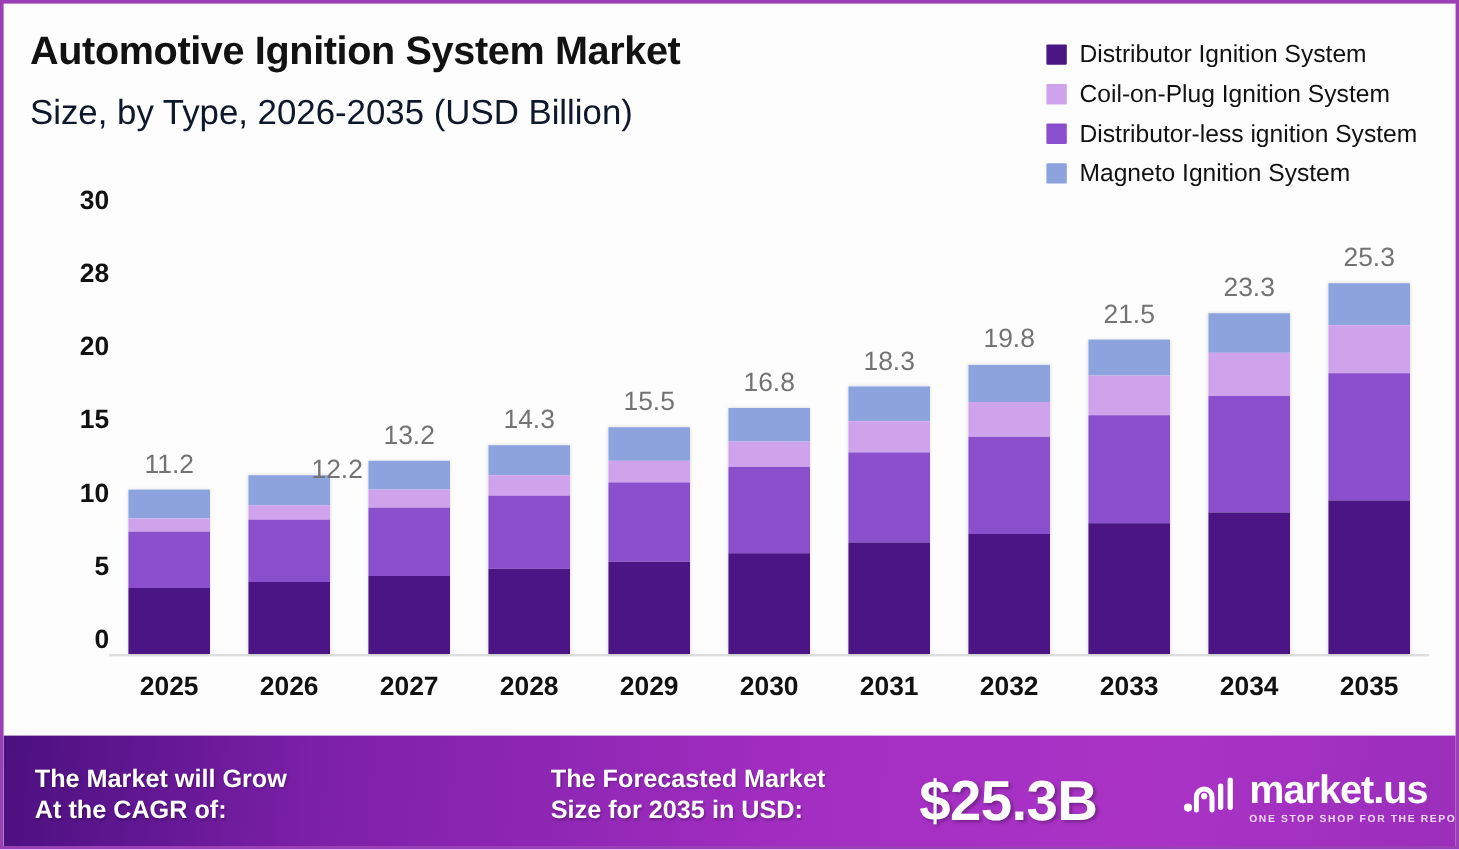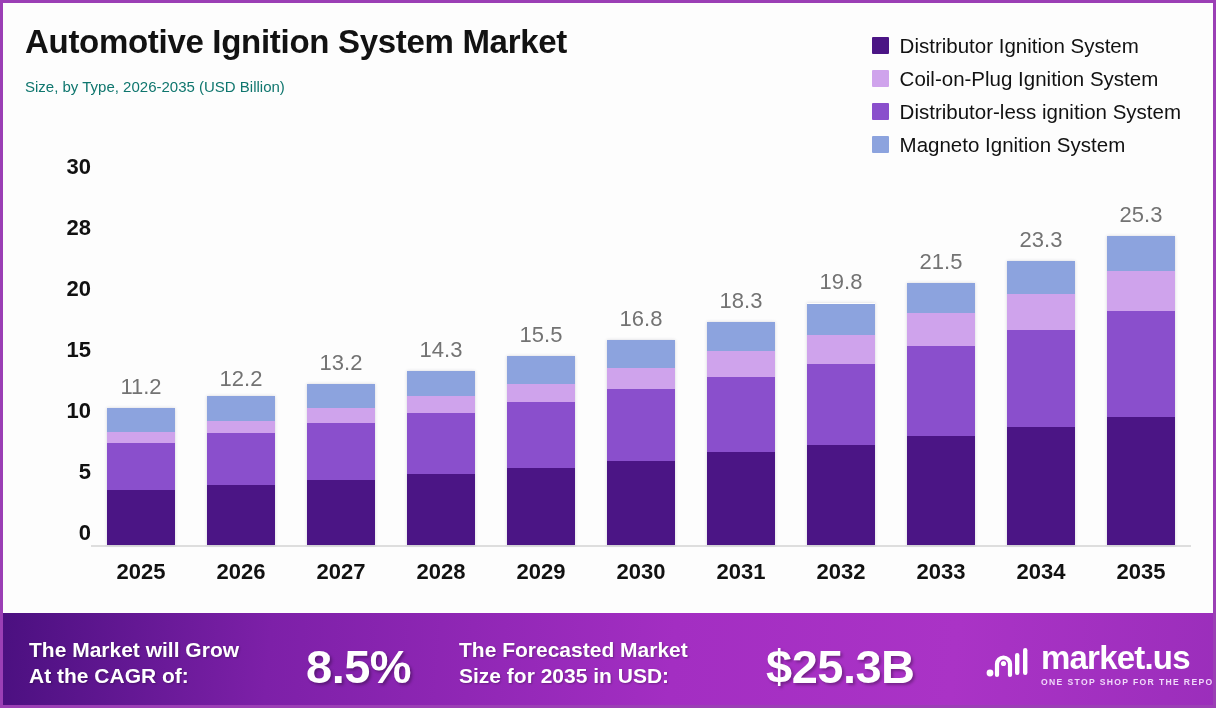--- a/index.html
+++ b/index.html
@@ -18,21 +18,21 @@
 
   
   #header { position: absolute; left: 0; top: 0; width: 1216px; height: 160px; }
   #title {
     position: absolute; left: 22px; top: 20px;
     font-size: 33px; font-weight: bold; color: #121212;
     letter-spacing: -0.3px; white-space: nowrap;
   }
   #subtitle {
     position: absolute; left: 22px; top: 75px;
-    font-size: 15px; color: #0f766e; white-space: nowrap;
+    font-size: 29px; color: #0f172a; white-space: nowrap;
   }
 
   
   #legend { position: absolute; right: 38px; top: 26px; }
   .legend-row {
     display: flex; align-items: center;
     height: 33px; justify-content: flex-start;
   }
   .legend-swatch {
     width: 17px; height: 17px; flex: 0 0 17px;
@@ -183,21 +183,21 @@
           </div>
           <div class="bar-value" style="bottom: 144.64px;">11.2</div>
         </div>
         <div class="bar-slot">
           <div class="bar" style="height: 148.84px;">
             <div class="seg" title="Magneto Ignition System: 2" style="background: rgb(140, 163, 222); height: 16.3934%;"></div>
             <div class="seg" title="Coil-on-Plug Ignition System: 1" style="background: rgb(207, 163, 236); height: 8.19672%;"></div>
             <div class="seg" title="Distributor-less ignition System: 4.3" style="background: rgb(138, 79, 204); height: 35.2459%;"></div>
             <div class="seg" title="Distributor Ignition System: 4.9" style="background: rgb(75, 21, 133); height: 40.1639%;"></div>
           </div>
-          <div class="bar-value" style="bottom: 153px;">12.2</div>
+          <div class="bar-value" style="bottom: 141px; margin-left: 40px;">12.2</div>
         </div>
         <div class="bar-slot">
           <div class="bar" style="height: 161.04px;">
             <div class="seg" title="Magneto Ignition System: 2" style="background: rgb(140, 163, 222); height: 15.1515%;"></div>
             <div class="seg" title="Coil-on-Plug Ignition System: 1.2" style="background: rgb(207, 163, 236); height: 9.09091%;"></div>
             <div class="seg" title="Distributor-less ignition System: 4.7" style="background: rgb(138, 79, 204); height: 35.6061%;"></div>
             <div class="seg" title="Distributor Ignition System: 5.3" style="background: rgb(75, 21, 133); height: 40.1515%;"></div>
           </div>
           <div class="bar-value" style="bottom: 169.04px;">13.2</div>
         </div>
@@ -288,21 +288,20 @@
       <div class="xtick">2033</div>
       <div class="xtick">2034</div>
       <div class="xtick">2035</div>
     </div>
 
   <div id="footer">
     <div class="f-text" id="f-cagr-text">
       <div>The Market will Grow</div>
       <div>At the CAGR of:</div>
     </div>
-    <div class="f-big" id="f-cagr-value">8.5%</div>
     <div class="f-text" id="f-size-text">
       <div>The Forecasted Market</div>
       <div>Size for 2035 in USD:</div>
     </div>
     <div class="f-big" id="f-size-value">$25.3B</div>
 
     <div id="logo">
       <span id="logo-mark">
         <svg width="46" height="34" viewBox="0 0 46 34">
           <circle cx="4" cy="28" r="3.4" fill="#ffffff"></circle>

